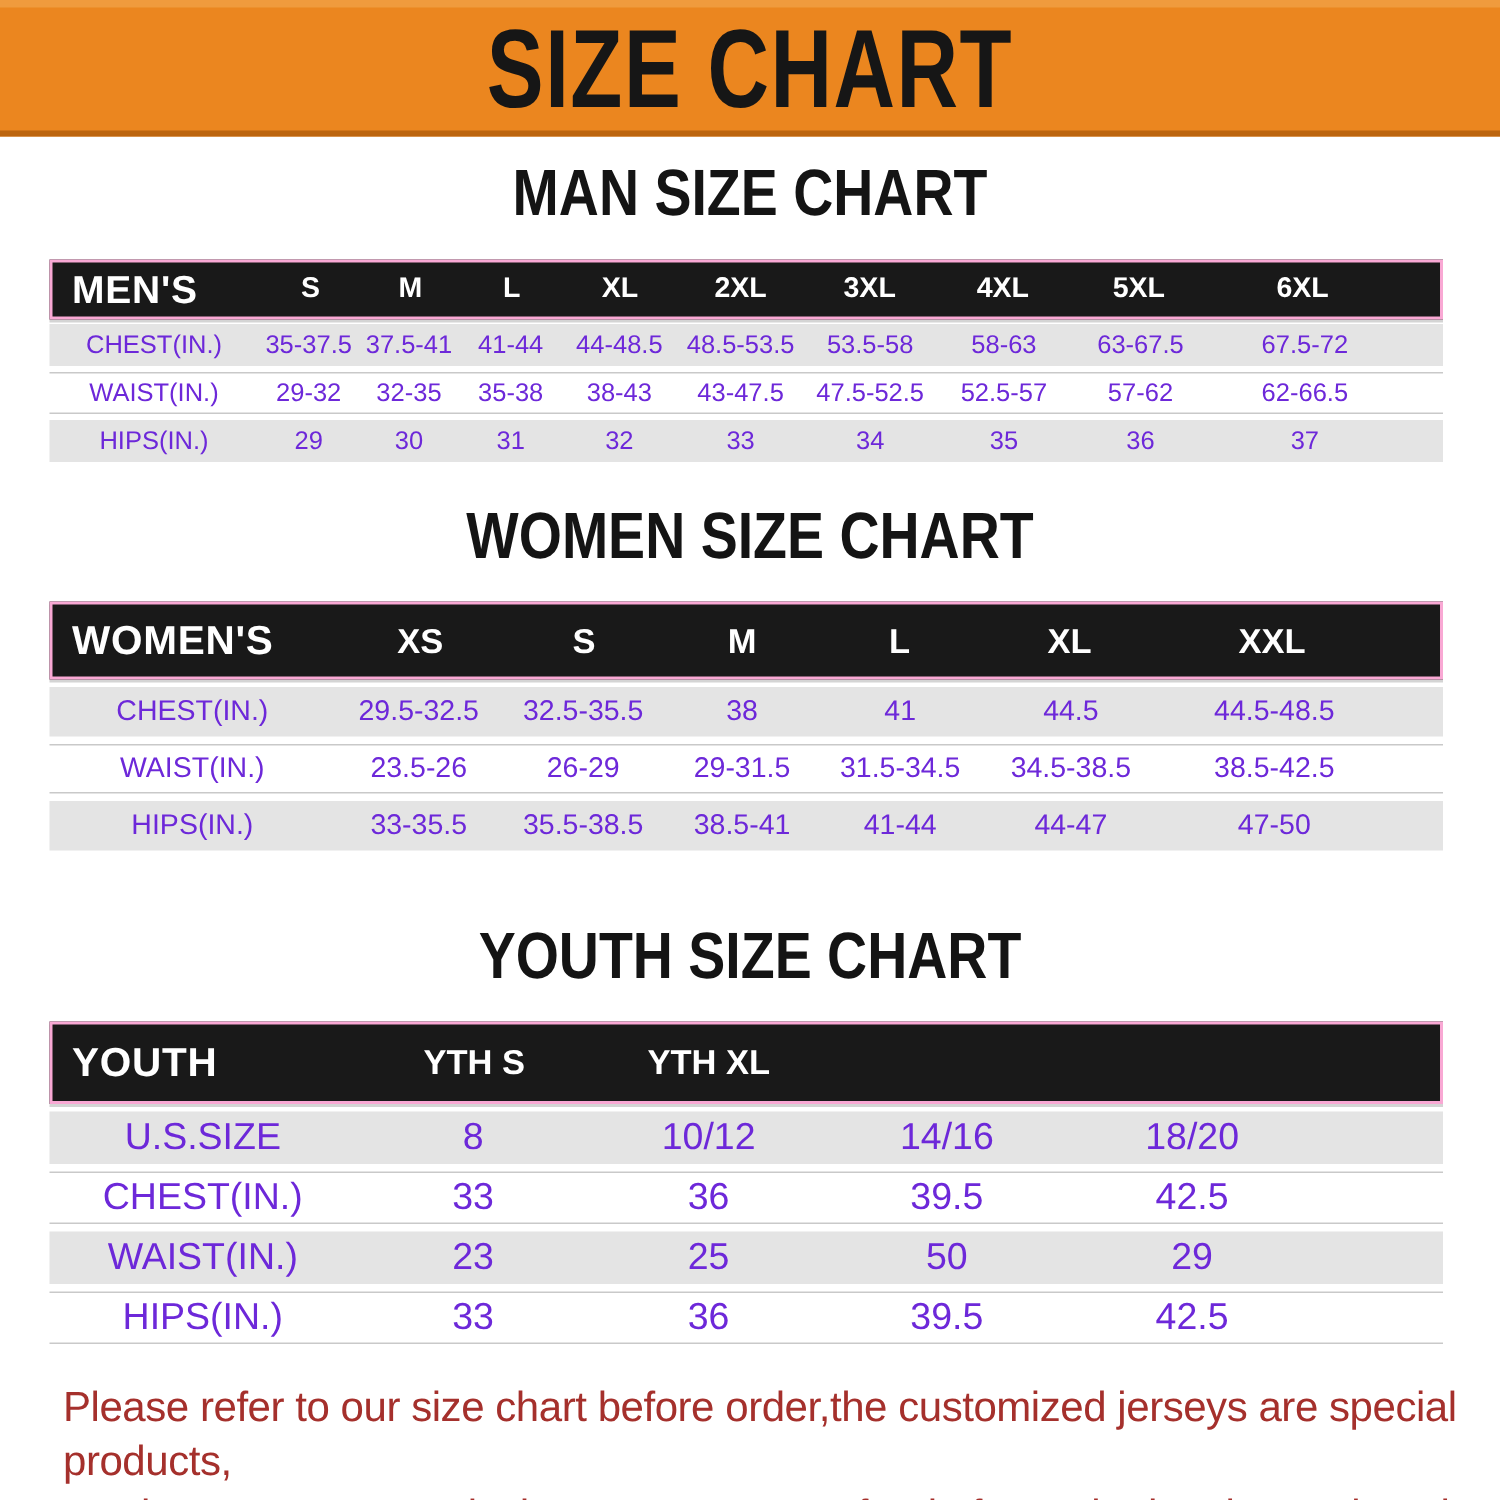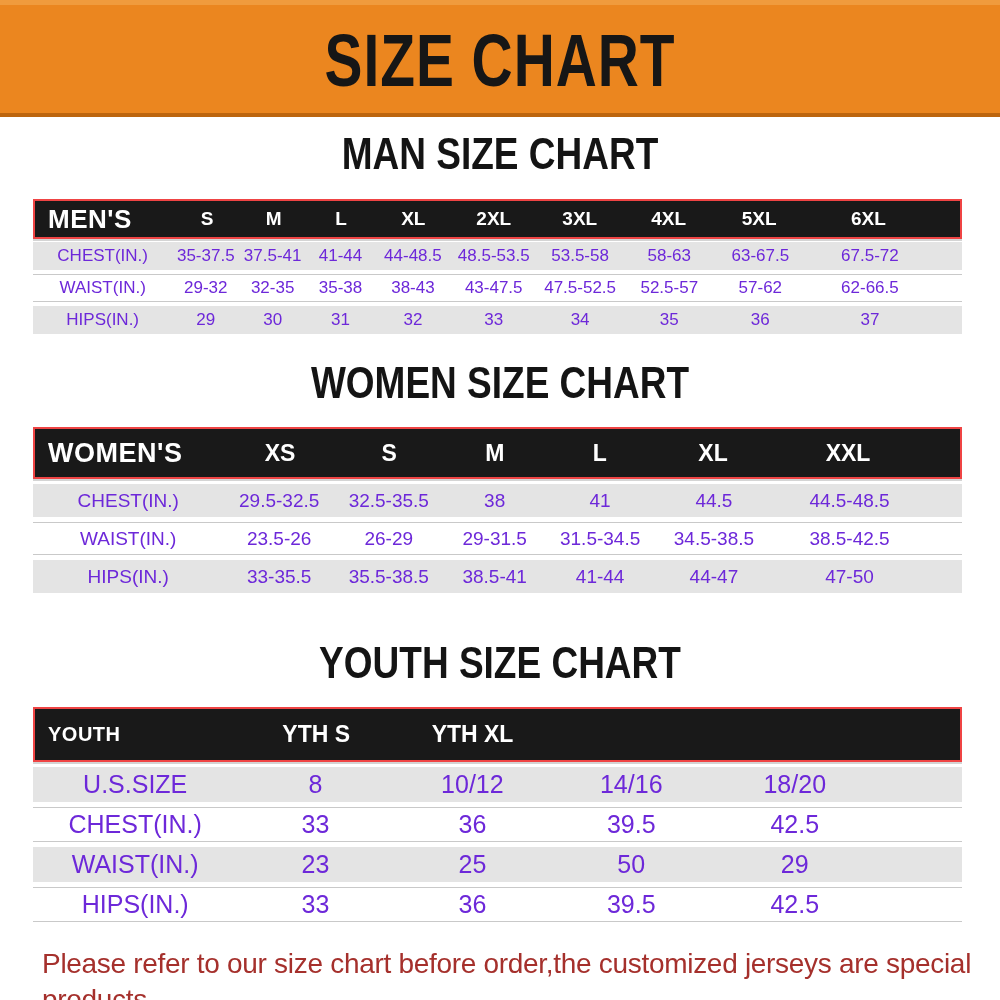--- a/index.html
+++ b/index.html
@@ -3,21 +3,21 @@
 <meta charset="utf-8">
 <style>
   html,body{margin:0;padding:0;}
   body{
     width:1000px;height:1000px;overflow:hidden;background:#ffffff;
     font-family:"Liberation Sans","DejaVu Sans",sans-serif;
     -webkit-font-smoothing:antialiased;
   }
   
   .banner{
-    height:117px;box-sizing:border-box;
+    height:91px;box-sizing:border-box;
     background:var(--banner-bg,#EB861F);
     border-top:5px solid #F09B3D;
     border-bottom:4px solid #BC650E;
     display:flex;align-items:center;justify-content:center;
   }
   .banner-title{
     display:inline-block;color:#161616;font-weight:800;font-size:58px;
     letter-spacing:1px;transform:scale(0.98,1.28);transform-origin:center;
     white-space:nowrap;
   }
@@ -26,21 +26,21 @@
   .title-inner{
     display:inline-block;font-size:37px;font-weight:800;color:#141414;
     transform:scaleY(1.18);transform-origin:center;letter-spacing:0px;
     white-space:nowrap;
   }
   
   .size-table{width:929px;margin-left:33px;}
   .thead{
     display:grid;align-items:center;box-sizing:border-box;
     background:var(--header-bg,#191919);color:#ffffff;
-    border:2px solid #ef4444;box-shadow:0 2px 0 #d4d4d4;
+    border:2px solid #f9a8d4;box-shadow:0 2px 0 #d4d4d4;
   }
   .trow{display:grid;align-items:center;box-sizing:border-box;color:#6d28d9;}
   .trow.gray{background:var(--row-alt-bg,#E4E4E4);}
   .trow.white{background:#ffffff;border-top:1px solid #c9c9c9;border-bottom:1px solid #c9c9c9;}
   .cell{text-align:center;white-space:nowrap;}
   .hsize{font-weight:700;}
   .hlabel{text-align:left;padding-left:13px;font-weight:800;letter-spacing:0.5px;}
   .rlabel{font-weight:400;}
   
   .grid-men{grid-template-columns:15% 7.2% 7.2% 7.4% 8.2% 9.2% 9.4% 9.8% 9.8% 13.8% 3%;}
@@ -53,21 +53,21 @@
   .sec-men .hlabel{font-size:26px;}
   .sec-men .trow{height:28px;margin-bottom:4px;font-size:17px;}
   .sec-women .section-title{margin-top:28px;}
   .sec-women .size-table{margin-top:21px;}
   .sec-women .thead{height:52px;margin-bottom:5px;font-size:23px;}
   .sec-women .hlabel{font-size:27px;}
   .sec-women .trow{height:33px;margin-bottom:5px;font-size:19px;}
   .sec-youth .section-title{margin-top:49px;}
   .sec-youth .size-table{margin-top:21px;}
   .sec-youth .thead{height:55px;margin-bottom:5px;font-size:23px;}
-  .sec-youth .hlabel{font-size:20px;}
+  .sec-youth .hlabel{font-size:27px;}
   .sec-youth .trow{height:35px;margin-bottom:5px;font-size:25px;}
   .trow:last-child{margin-bottom:15px;}
   
   .footer{
     margin:24px 0 0 42px;font-size:28px;line-height:36px;
     color:var(--footer-text,#A5302C);font-weight:500;letter-spacing:-0.3px;
   }
 </style>
 </head>
 <body>

